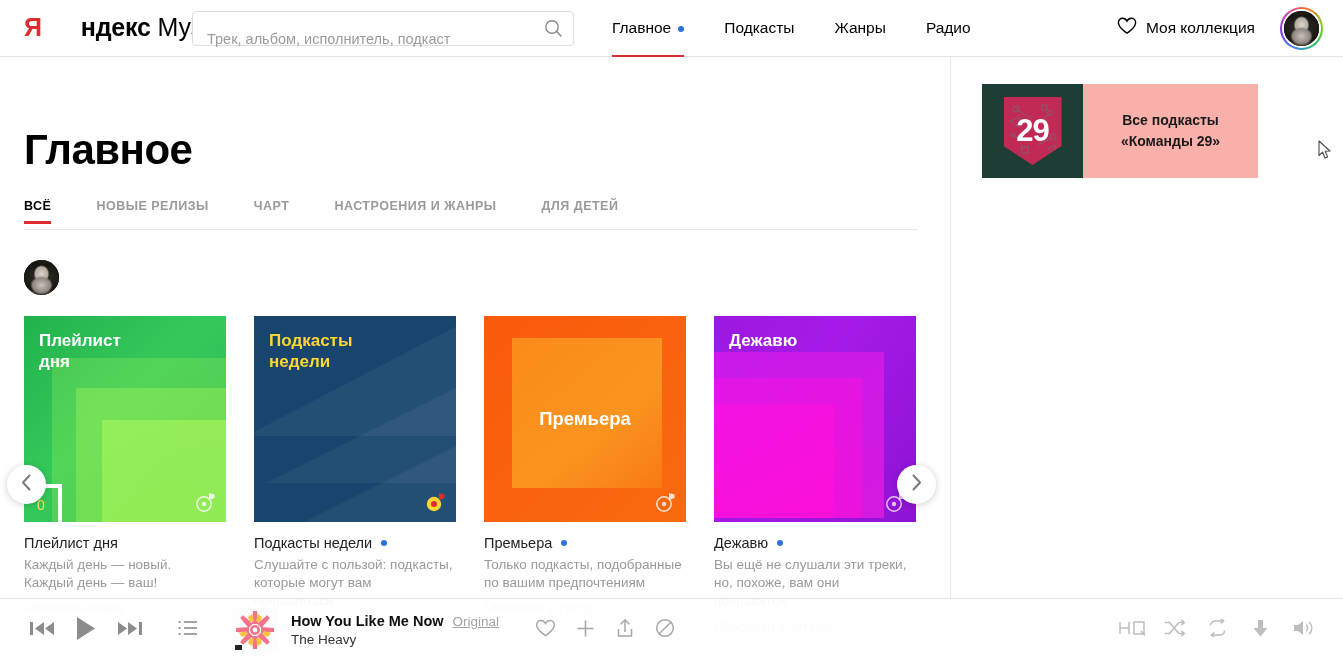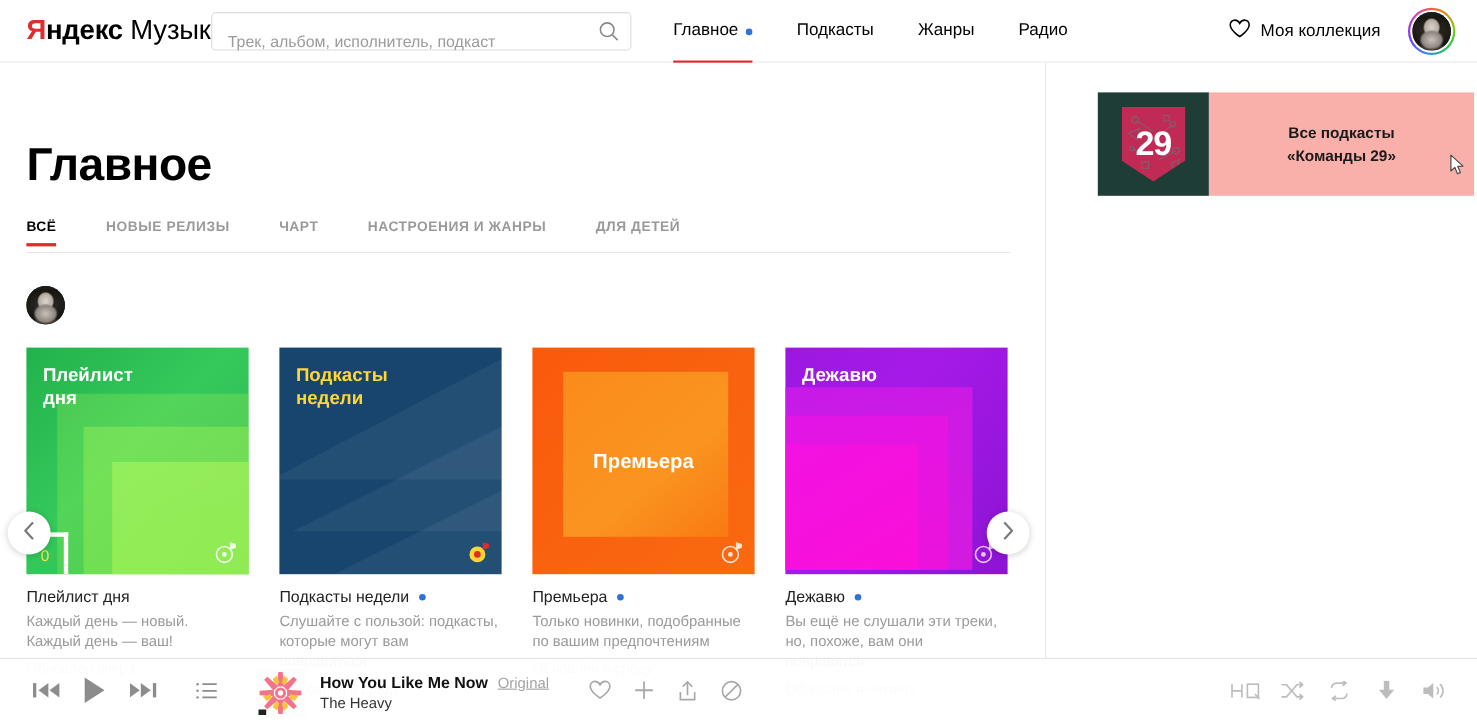--- a/index.html
+++ b/index.html
@@ -18,21 +18,21 @@
     background: #fff;
     border-bottom: 1px solid #e5e5e5;
     display: flex; align-items: center;
   }
   .logo {
     position: absolute; left: 24px; top: 13px;
     font-size: 25px; font-weight: 400; letter-spacing: -0.2px;
     color: #000; white-space: nowrap;
   }
   .logo .ya { color: #e02c2c; font-weight: 700; }
-  .logo .ndeks { font-weight: 700; }
+  .logo .ndeks { font-weight: 700; padding-left: 39px; }
   .logo .muz { font-weight: 400; }
 
   .search-box {
     position: absolute; left: 192px; top: 11px;
     width: 382px; height: 35px;
     border: 1px solid #dcdcdc; border-radius: 4px;
     background: #fff;
     display: flex; align-items: center;
   }
   .search-input {
@@ -216,22 +216,22 @@
     position: absolute; width: 39px; height: 39px; border-radius: 50%;
     background: #fff; box-shadow: 0 1px 7px rgba(0,0,0,0.20);
     display: flex; align-items: center; justify-content: center;
     cursor: pointer; z-index: 5;
   }
   .carousel-arrow.left { left: 7px; top: 408px; }
   .carousel-arrow.right { left: 897px; top: 408px; }
 
   
   .banner {
-    position: absolute; left: 47px; top: 27px;
-    width: 342px; height: 94px;
+    position: absolute; left: 31px; top: 27px;
+    width: 276px; height: 94px;
     display: flex; cursor: pointer;
   }
   .banner-logo {
     width: 101px; height: 94px; background: #1e3d36;
     display: flex; align-items: center; justify-content: center; flex: none;
   }
   .shield {
     width: 58px; height: 68px; background: #c22a56;
     position: relative;
     clip-path: polygon(0% 0%, 100% 0%, 100% 72%, 50% 100%, 0% 72%);
@@ -406,21 +406,21 @@
             <circle cx="10" cy="13" r="7.2" stroke="rgba(255,255,255,0.8)" stroke-width="1.5"></circle>
             <circle cx="10" cy="13" r="2.2" fill="rgba(255,255,255,0.8)"></circle>
             <path d="M15 9 L15 2 L20.5 3.5 L20.5 7 Z" fill="rgba(255,255,255,0.8)"></path>
           </svg>
         </span>
       </div>
       <div class="card-title">
         <span>Премьера</span>
         <span class="dot"></span>
       </div>
-      <div class="card-desc">Только новинки, подобранные по вашим предпочтениям</div>
+      <div class="card-desc">Только подкасты, подобранные по вашим предпочтениям</div>
       <div class="card-updated">Обновлён в среду</div>
     </div>
 
     <div class="card">
       <div class="card-art art-magenta">
         <div class="m1"></div>
         <div class="m2"></div>
         <div class="m3"></div>
         <div class="card-art-label" style="color:#fff">Дежавю</div>
         <span class="art-logo">

